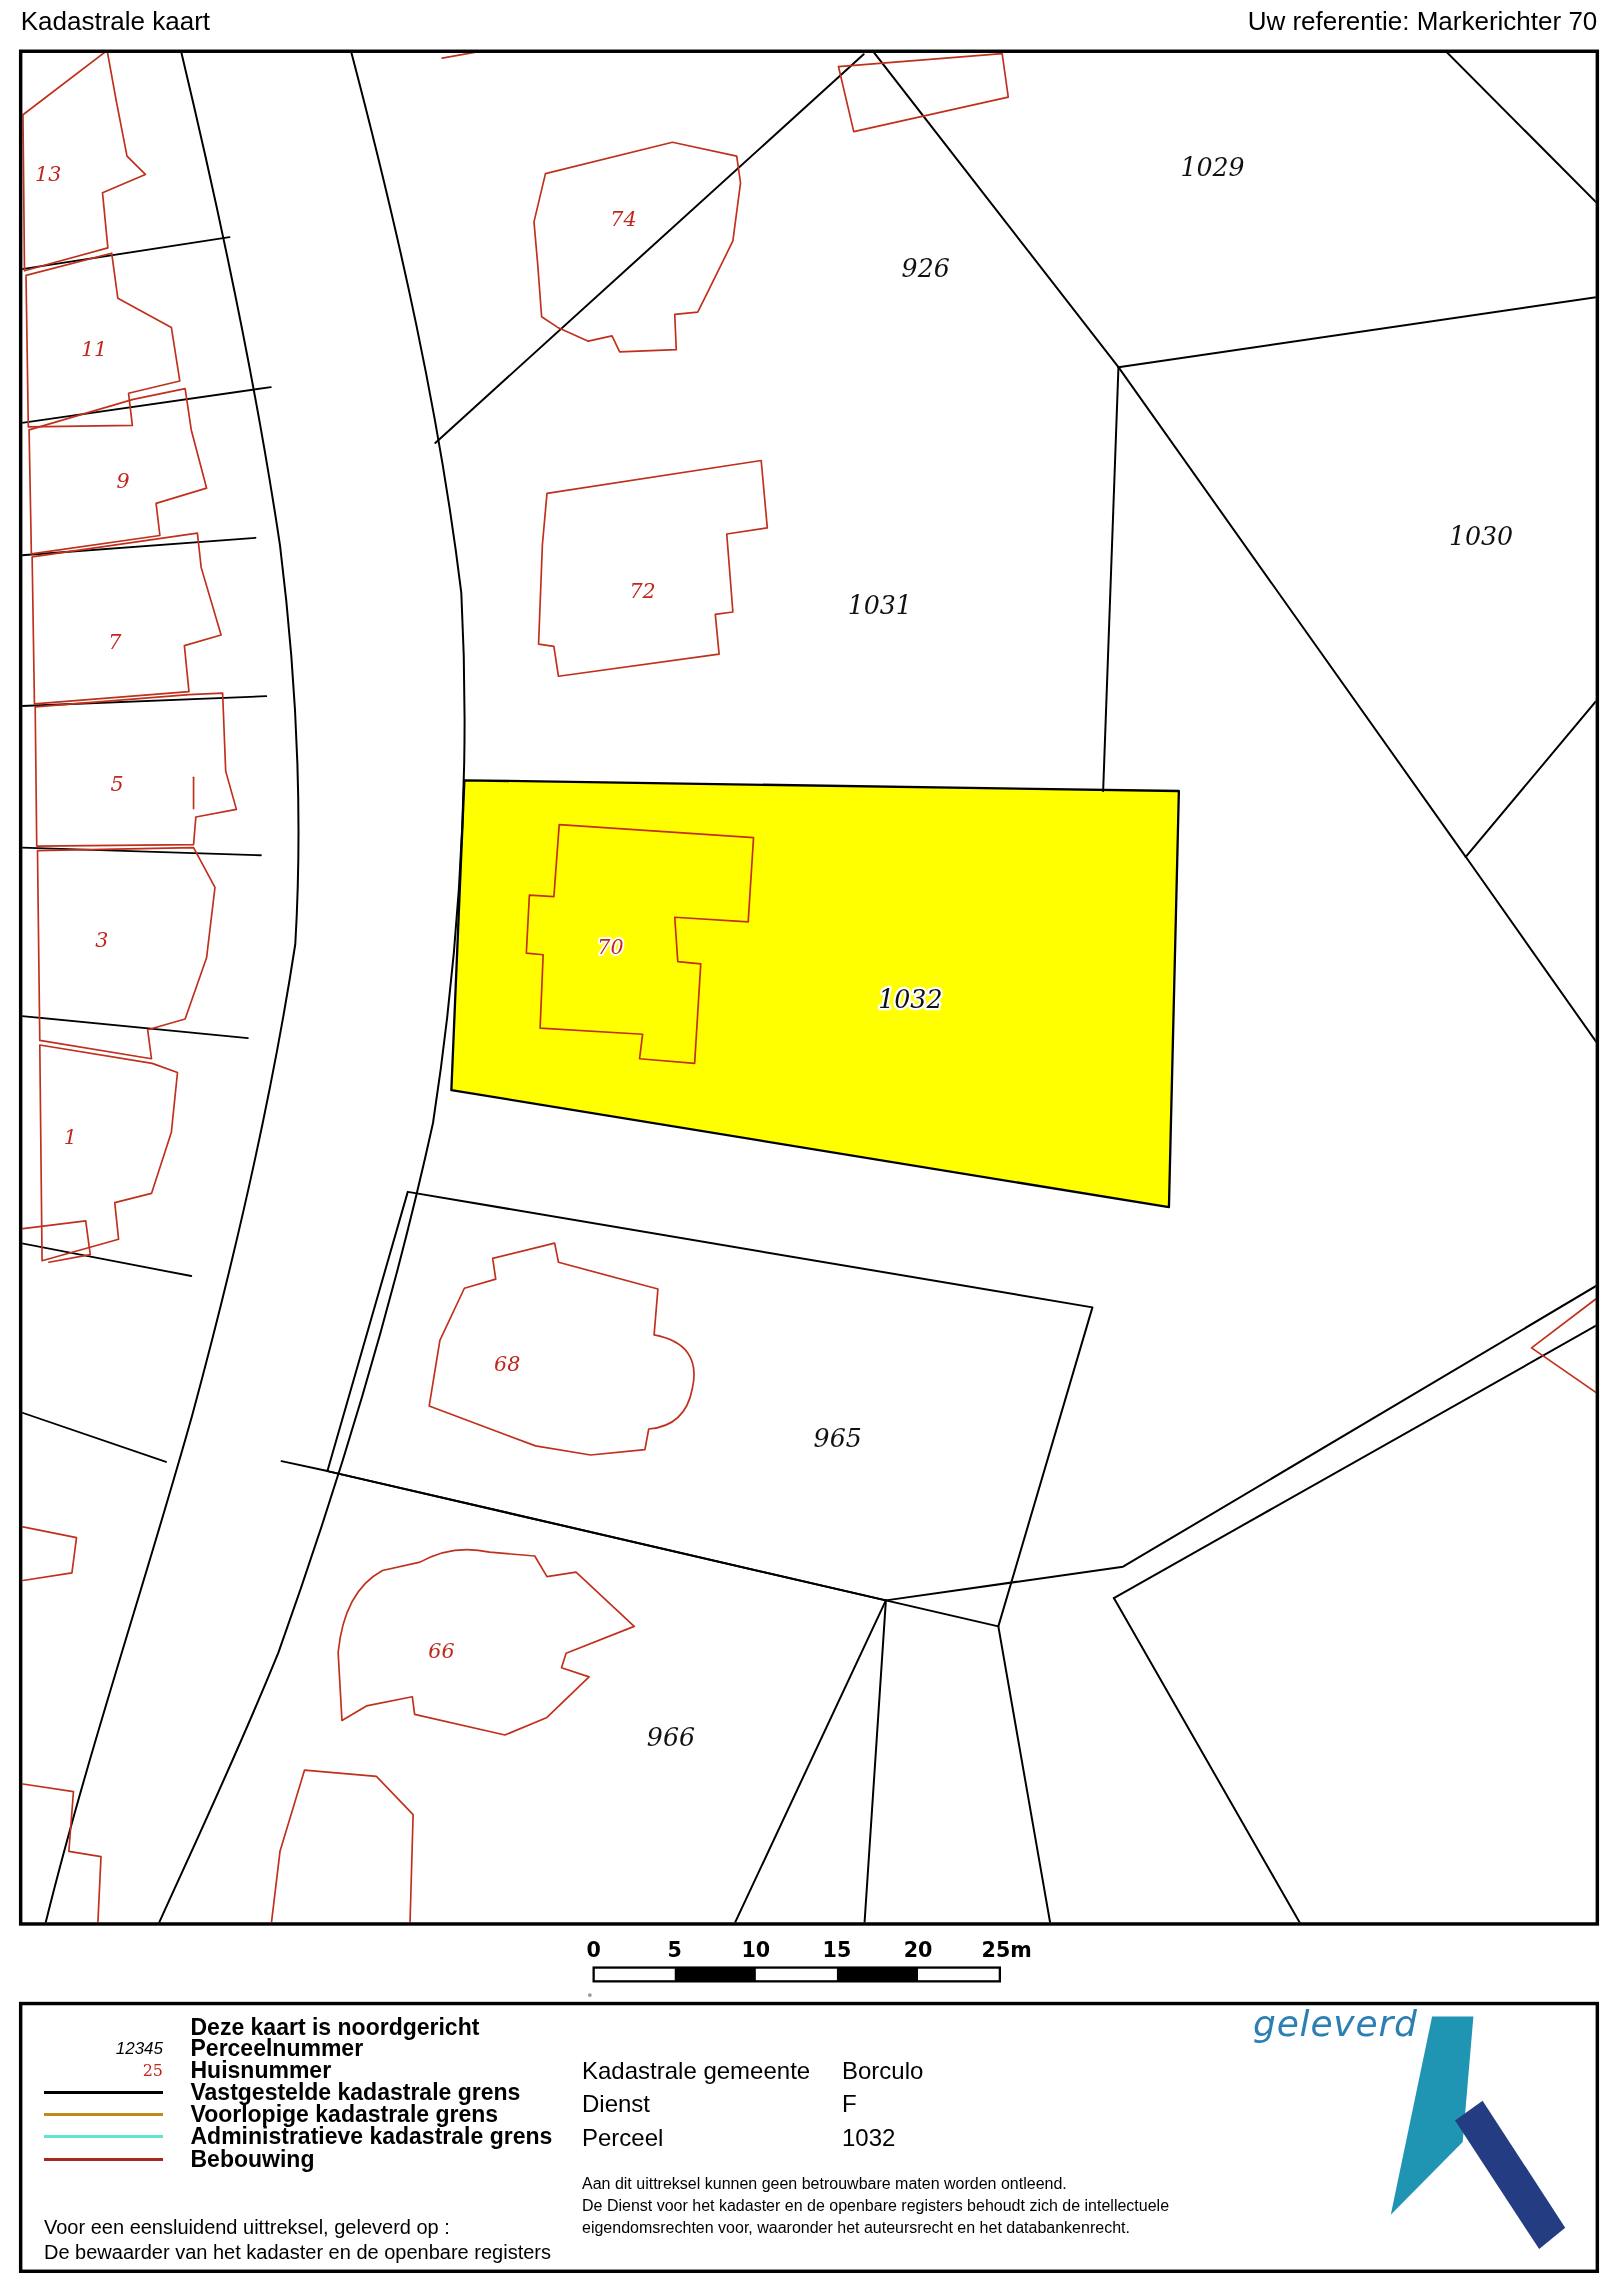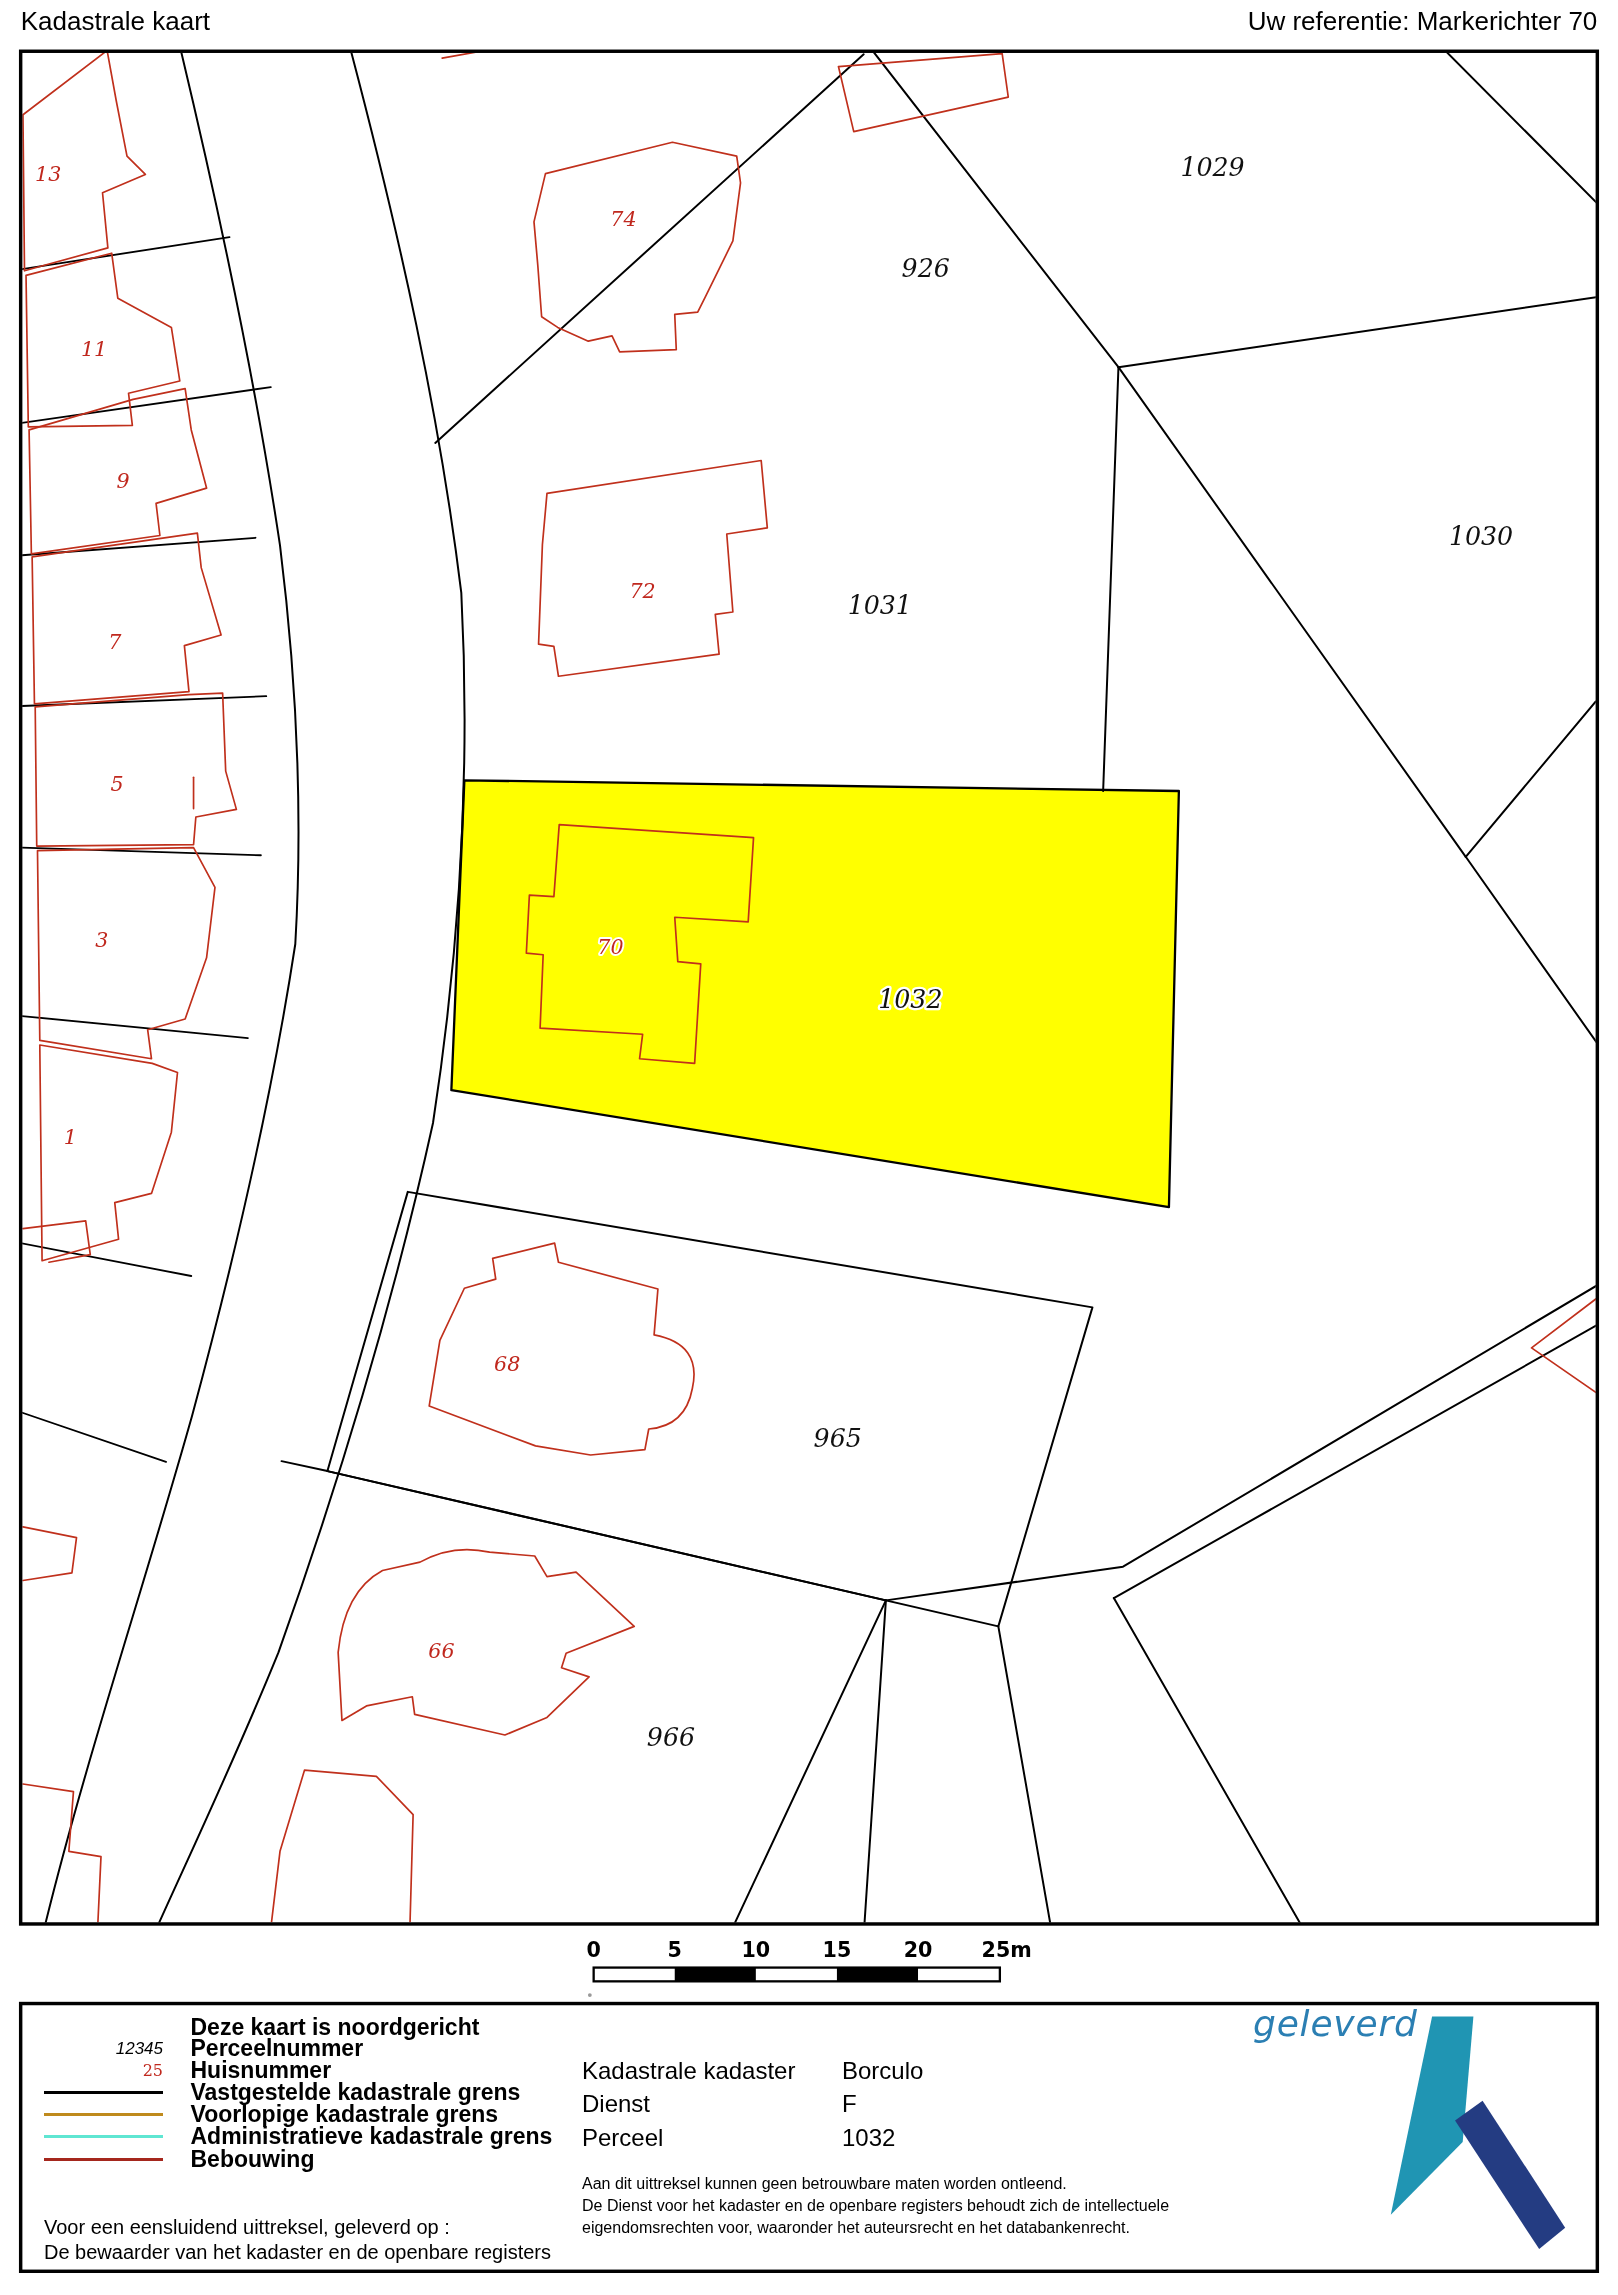--- a/index.html
+++ b/index.html
@@ -201,21 +201,21 @@
     <div class="legend-sample">
         <div class="sample-line" style="background:#a5271d"></div>
       </div>
     <div class="legend-label">Bebouwing</div>
   </div>
 
   <div class="foot-line" style="top:2216px">Voor een eensluidend uittreksel, geleverd op :</div>
   <div class="foot-line" style="top:2241px">De bewaarder van het kadaster en de openbare registers</div>
 
   <div class="info-row" style="top:2057px">
-    <span class="info-label">Kadastrale kadaster</span>
+    <span class="info-label">Kadastrale gemeente</span>
     <span class="info-value">Borculo</span>
   </div>
   <div class="info-row" style="top:2090px">
     <span class="info-label">Dienst</span>
     <span class="info-value">F</span>
   </div>
   <div class="info-row" style="top:2124px">
     <span class="info-label">Perceel</span>
     <span class="info-value">1032</span>
   </div>

